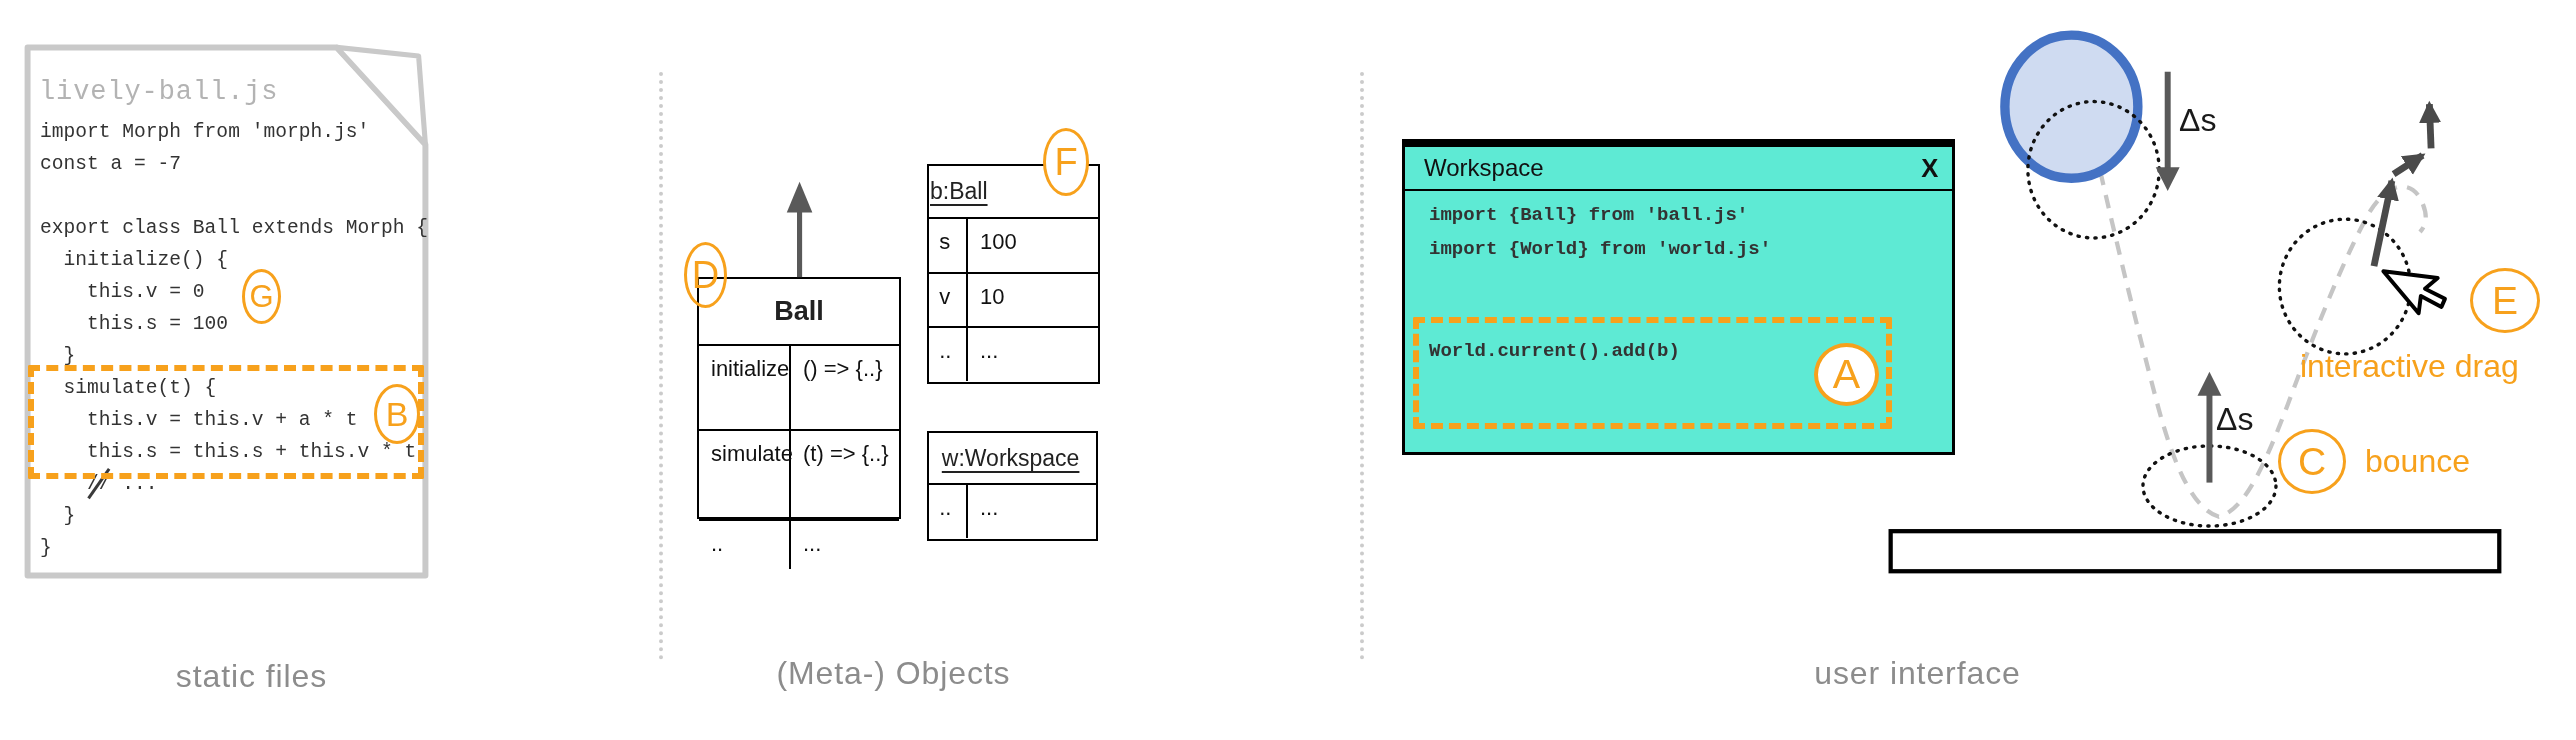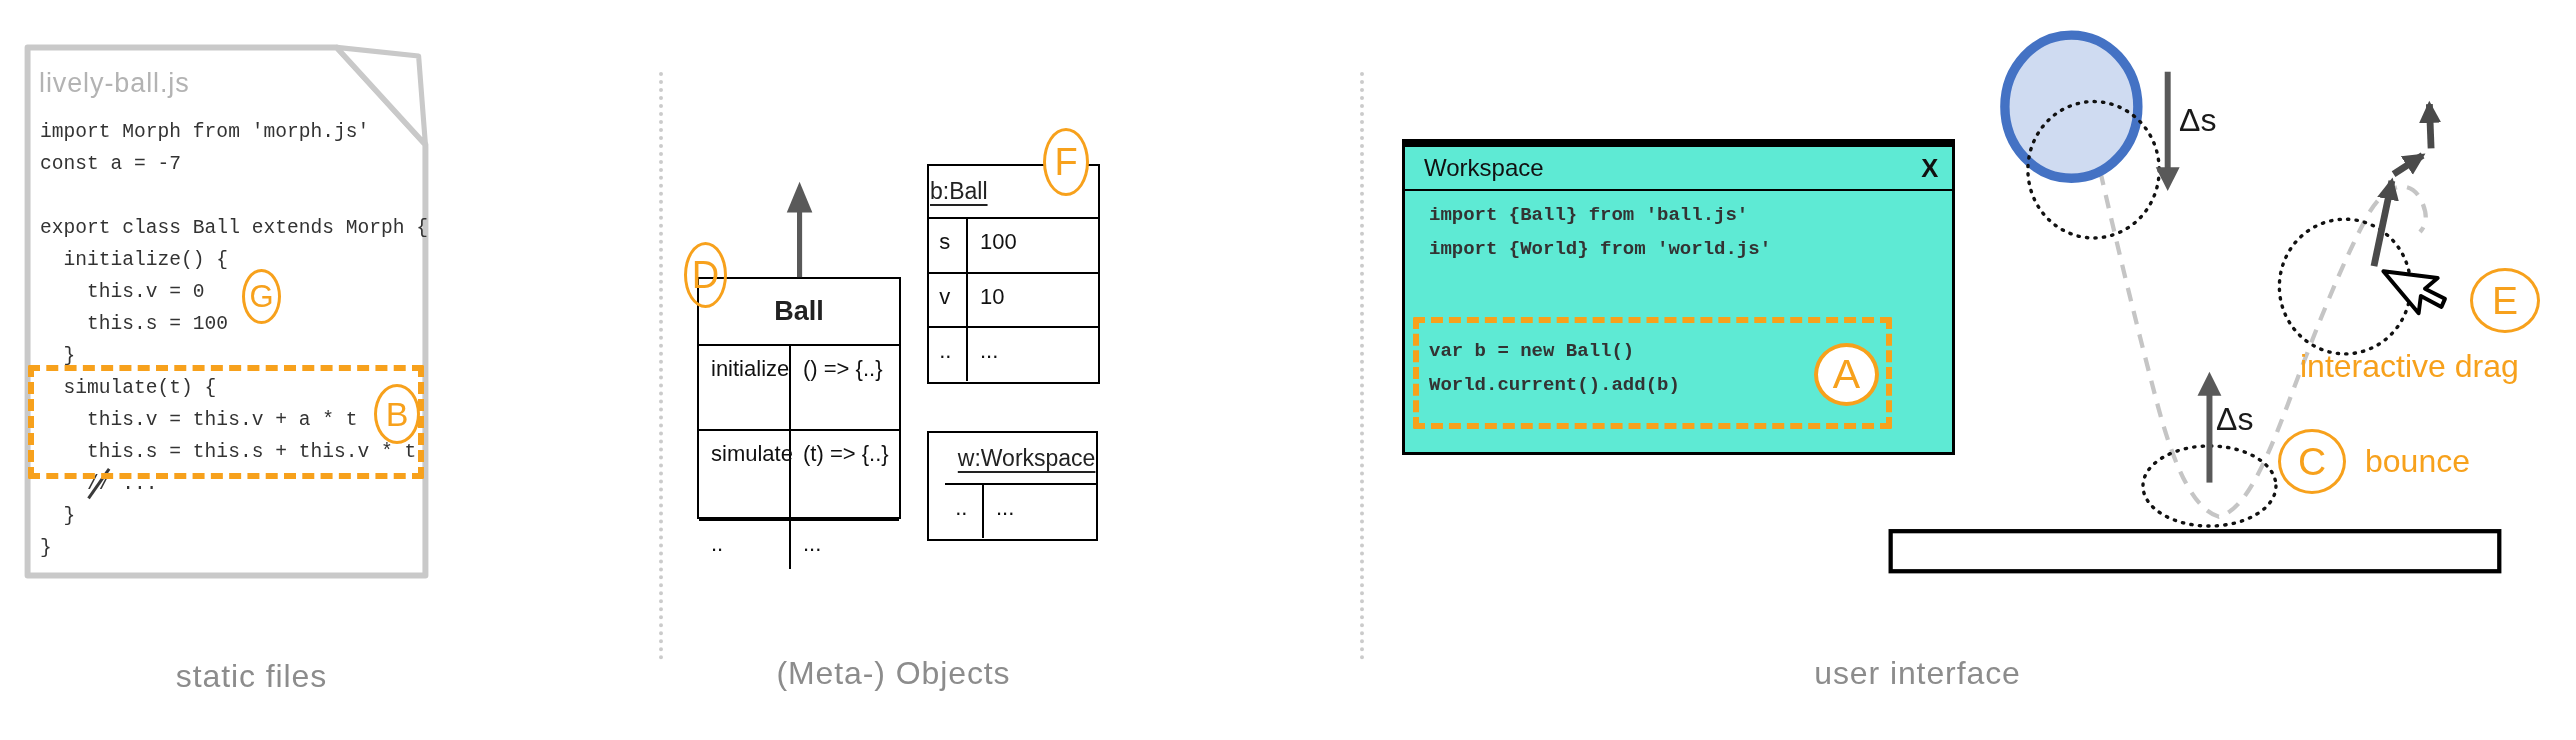--- a/index.html
+++ b/index.html
@@ -1,21 +1,21 @@
 <!DOCTYPE html>
 <html style="font-size:13.6px"><head>
 <meta charset="utf-8">
 <style>
   html,body{margin:0;padding:0;background:#fff;}
   #canvas{position:relative;width:2576px;height:741px;background:#fff;overflow:hidden;
           font-family:"Liberation Sans",sans-serif;color:#222;}
   .abs{position:absolute;}
   
   .card{left:24px;top:44px;width:405px;height:535px;}
-  .file-name{left:39px;top:68px;font-size:27px;color:#B3B3B3;letter-spacing:0.9px;}
+  .file-name{left:39px;top:77px;font-size:27px;color:#B3B3B3;letter-spacing:0.9px;font-family:Liberation Mono, monospace;}
   .code{font-family:"Liberation Mono","DejaVu Sans Mono",monospace;color:#333;}
   .file-code{left:40px;top:116px;font-size:19.6px;}
   .file-code .codeline{height:32px;line-height:32px;white-space:pre;}
   .strike{left:81px;top:482px;width:36px;height:3.4px;background:#3a3a3a;transform:rotate(-55deg);}
   .dashed-box{border:6.8px dashed var(--orange);box-sizing:border-box;border-radius:1.7px;}
   .box-b{left:28px;top:365px;width:396px;height:114px;}
   .box-a{left:1413px;top:317px;width:479px;height:112px;}
   
   .ocircle{border:3.4px solid var(--orange);border-radius:50%;color:var(--orange);
            display:flex;align-items:center;justify-content:center;background:transparent;box-sizing:border-box;}
@@ -116,42 +116,41 @@
       <div class="cell key row-line" style="padding-left:10.2px;">v</div>
       <div class="cell row-line">10</div>
       <div class="cell key" style="padding-left:10.2px;">..</div>
       <div class="cell">...</div>
     </div>
   </div>
   <div class="abs ocircle" style="left:1043px;top:128px;width:46px;height:68px;font-size:38px;background:#fff;">
     <span>F</span>
   </div>
 
-  <div class="abs umlbox" style="left:927px;top:431px;width:171px;height:110px;padding-left:16px;">
+  <div class="abs umlbox" style="left:927px;top:431px;width:171px;height:110px;">
     <div class="uml-header" style="height:52px;padding-left:12.8px;font-size:23px;">
       <span class="underl">w:Workspace</span>
     </div>
     <div class="uml-grid" style="grid-template-columns:39px 1fr;grid-template-rows:1fr;height:53px;">
       <div class="cell key" style="padding-left:10.2px;">..</div>
       <div class="cell">...</div>
     </div>
   </div>
   <div class="abs caption" style="left:723px;top:655px;">(Meta-) Objects</div>
 
   <div class="abs window">
     <div class="titlebar">
       <span class="title">Workspace</span>
       <span class="close">X</span>
     </div>
     <div class="window-code code">
       <div class="codeline">import {Ball} from 'ball.js'</div>
       <div class="codeline">import {World} from 'world.js'</div>
       <div class="codeline"></div>
       <div class="codeline"></div>
-      <div class="codeline">var b = new Ball()</div>
       <div class="codeline">World.current().add(b)</div>
     </div>
   </div>
   <div class="abs dashed-box box-a"></div>
   <div class="abs ocircle" style="left:1814px;top:343px;width:65px;height:63px;font-size:41px;border-width:4.3px;background:#fff;">
     <span>A</span>
   </div>
 
   <svg class="abs" style="left:0;top:0;" width="2576" height="741" viewBox="0 0 3022 869">
     <defs>

